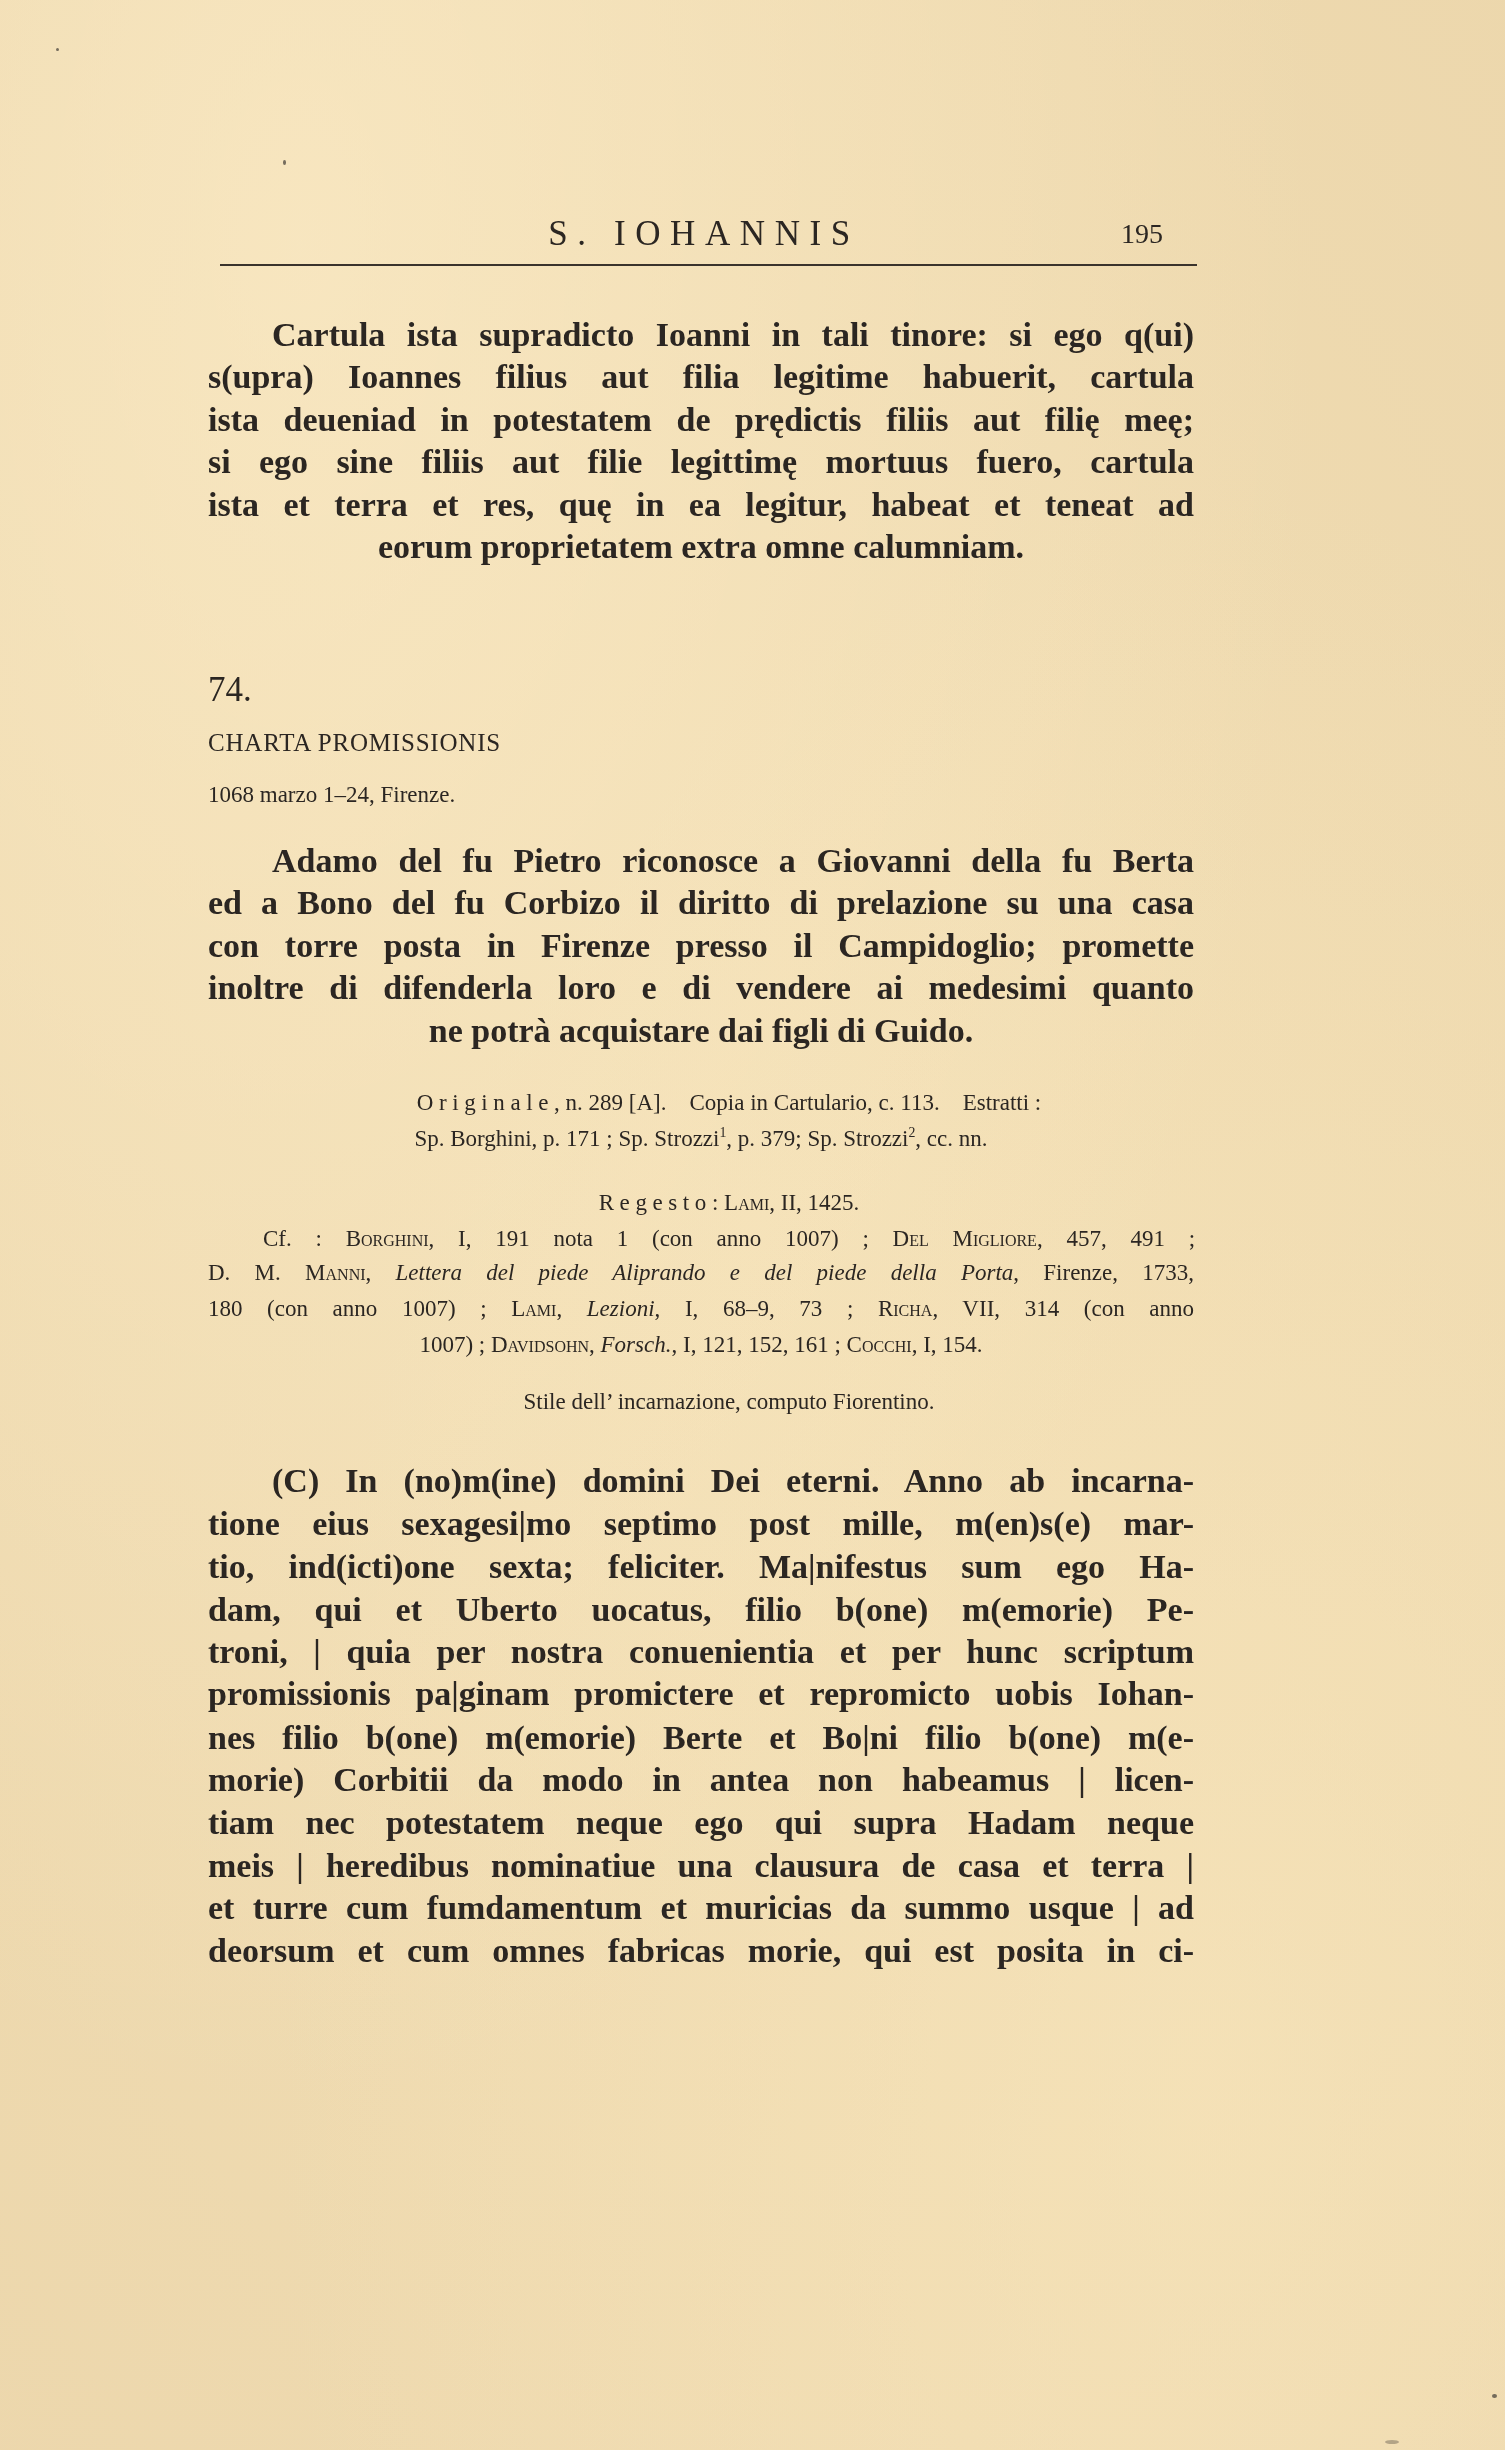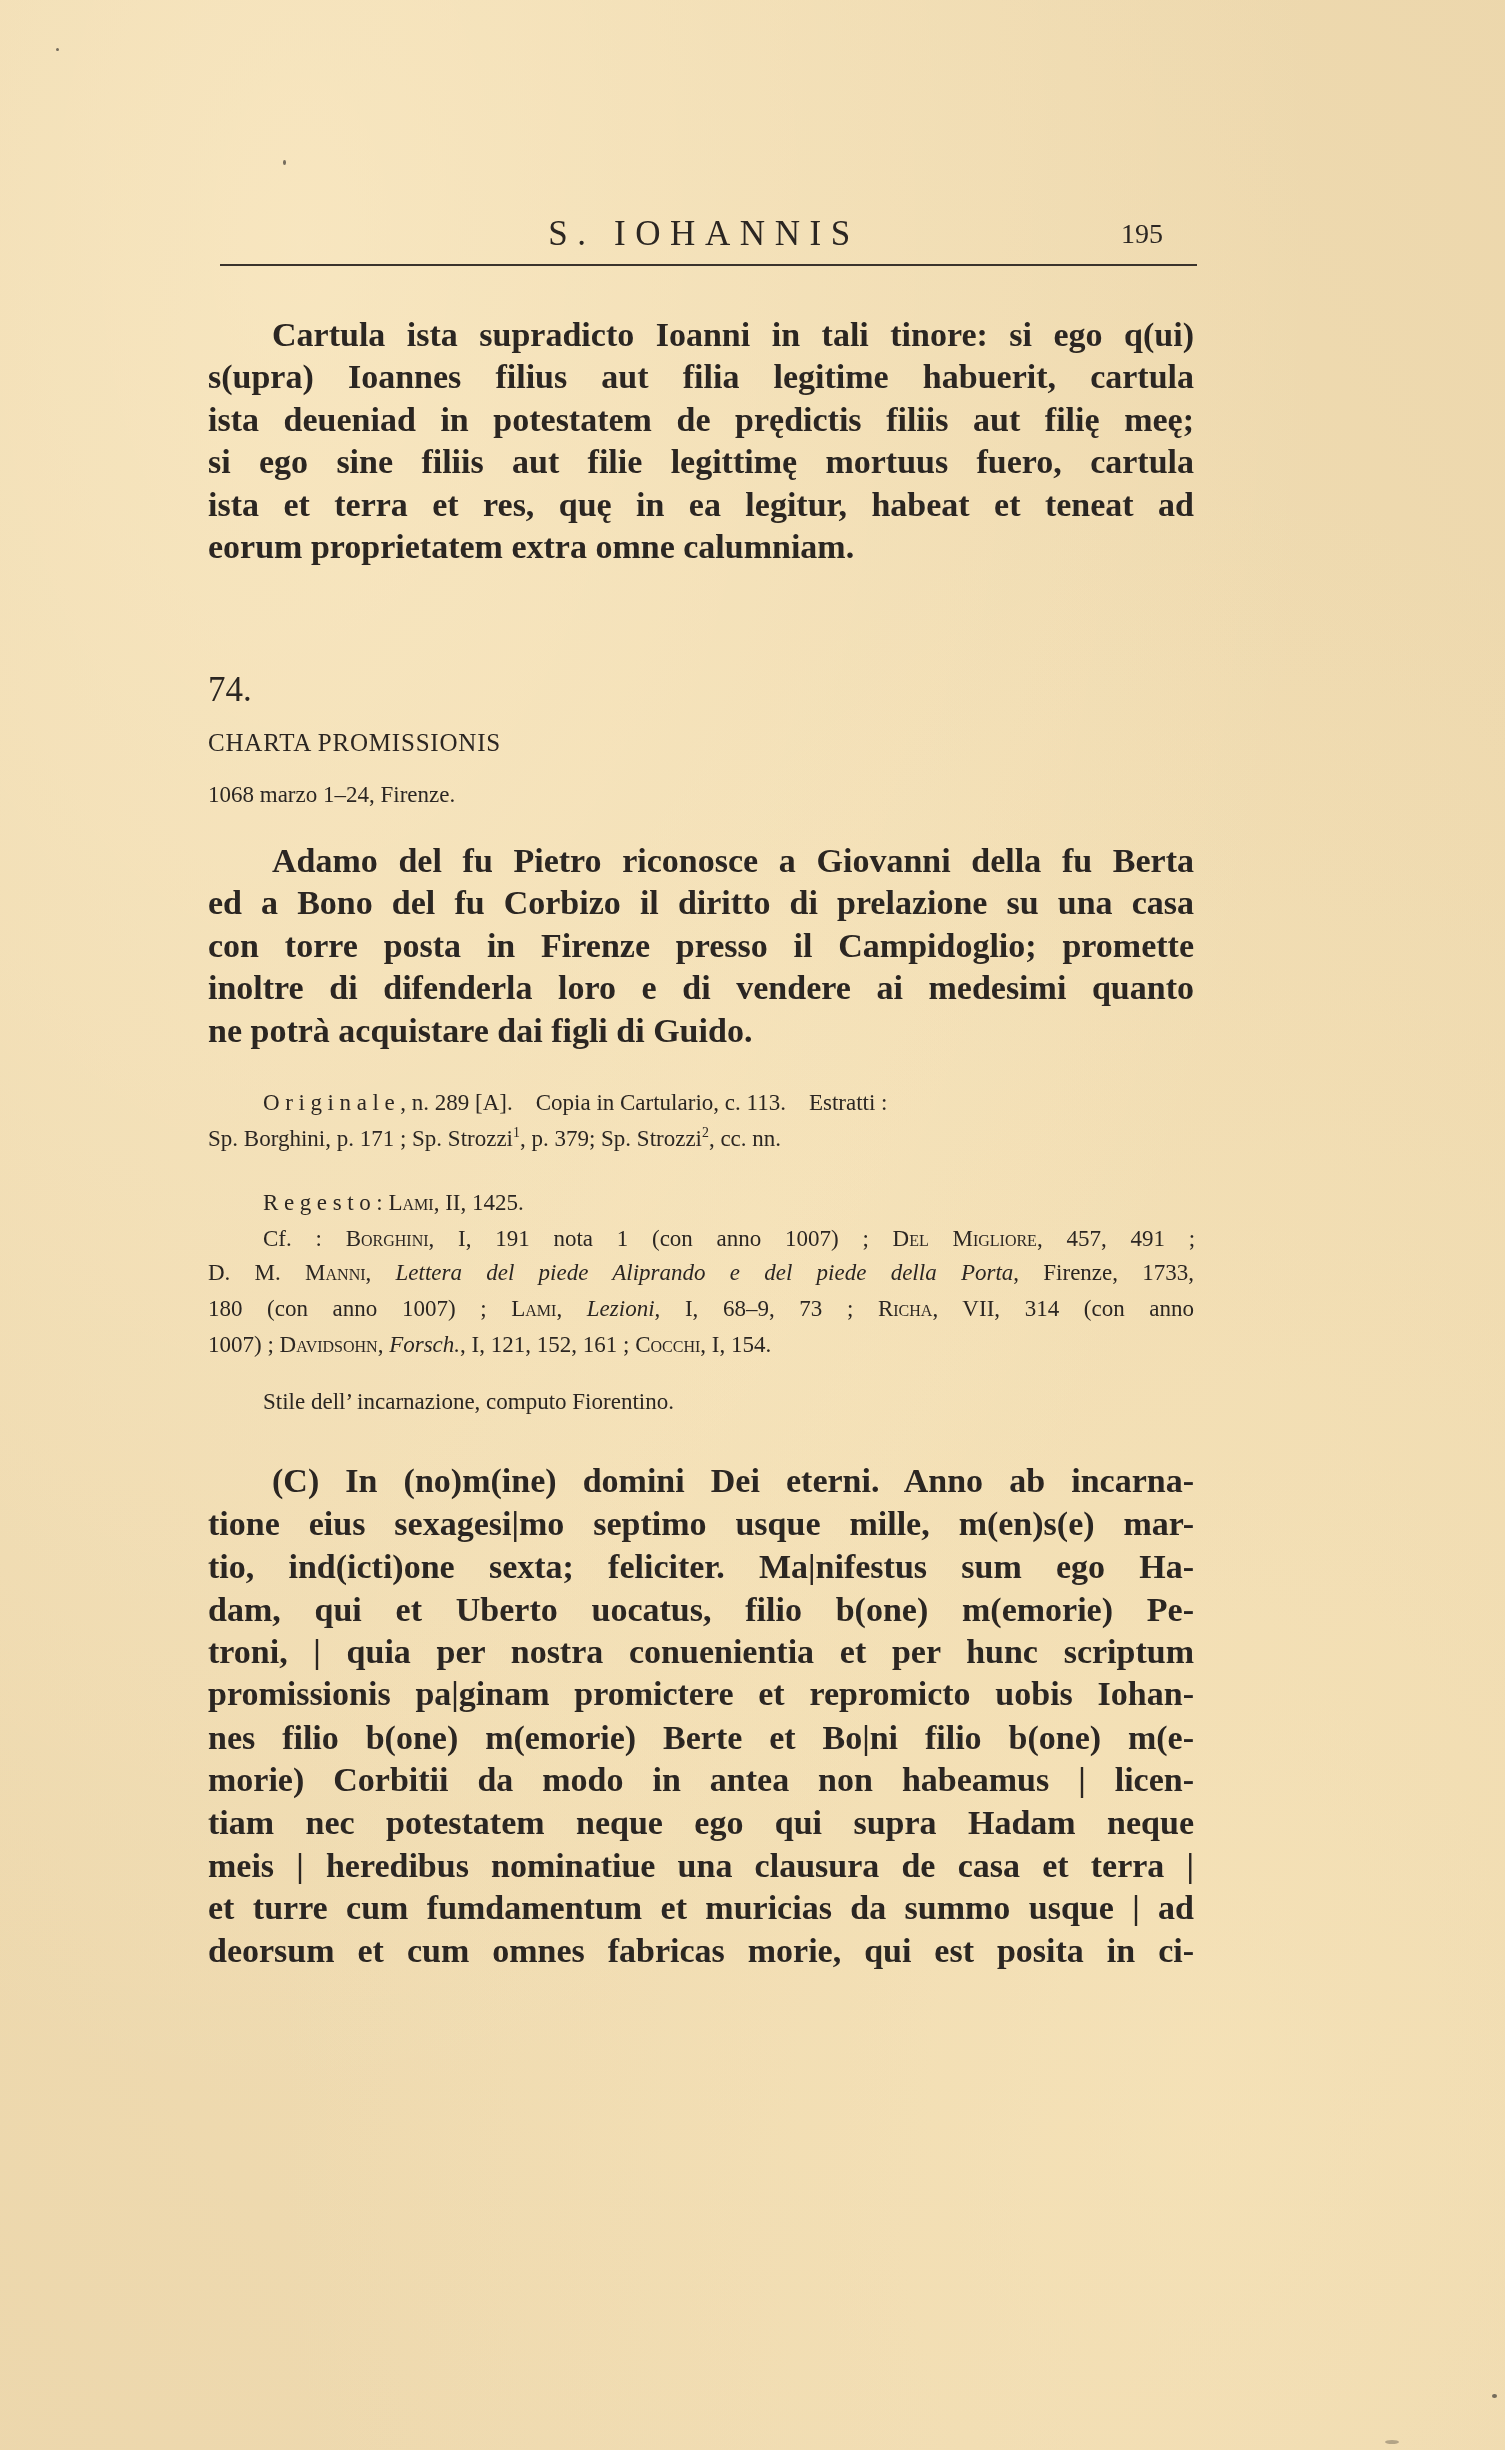--- a/index.html
+++ b/index.html
@@ -21,21 +21,21 @@
   .header-page {
     left:1121px; top:210px; width:77px; 
     font-size:28px; line-height:48px;
   }
   .header-rule {
     left:220px; top:264px; width:977px; height:0;
     border-top:2.4px solid #3a332c;
   }
   .line {
     position:absolute; left:208px; width:986px;
-    white-space:nowrap; overflow:visible;
+    white-space:nowrap; overflow:visible;text-align:center;
   }
   .body { font-size:34px; line-height:42px; height:42px;font-weight:bold; }
   .small { font-size:23px; line-height:35px; height:35px; }
   .just { text-align:justify; text-align-last:justify; }
   .ind1 { left:272px; width:922px; }
   .ind2 { left:263px; width:932px; }
   .center { text-align:left; }
   .doc-number { font-size:35px; line-height:48px; }
   .doc-title { font-size:25px; letter-spacing:0.8px; line-height:35px; }
   .doc-date { font-size:23px; line-height:35px; }
@@ -87,21 +87,21 @@
 
   <div class="line small just" style="top:1291px; white-space:pre;"><span>180 (con anno 1007) ; </span><span class="sc">Lami</span><span>, </span><span class="it">Lezioni</span><span>, I, 68–9, 73 ; </span><span class="sc">Richa</span><span>, VII, 314 (con anno</span></div>
 
   <div class="line small" style="top:1327px; white-space:pre;"><span>1007) ; </span><span class="sc">Davidsohn</span><span>, </span><span class="it">Forsch.</span><span>, I, 121, 152, 161 ; </span><span class="sc">Cocchi</span><span>, I, 154.</span></div>
 </div>
 
 <div class="line small ind2" style="top:1384px">Stile dell’ incarnazione, computo Fiorentino.</div>
 
 <div>
   <div class="line body just ind1" style="top:1460px">(C) In (no)m(ine) domini Dei eterni.  Anno ab incarna-</div>
-  <div class="line body just" style="top:1503px">tione eius sexagesi|mo septimo usque mille, m(en)s(e) mar-</div>
+  <div class="line body just" style="top:1503px">tione eius sexagesi|mo septimo post mille, m(en)s(e) mar-</div>
   <div class="line body just" style="top:1546px">tio, ind(icti)one sexta; feliciter.  Ma|nifestus sum ego Ha-</div>
   <div class="line body just" style="top:1589px">dam, qui et Uberto uocatus, filio b(one) m(emorie) Pe-</div>
   <div class="line body just" style="top:1631px">troni, | quia per nostra conuenientia et per hunc scriptum</div>
   <div class="line body just" style="top:1673px">promissionis pa|ginam promictere et repromicto uobis Iohan-</div>
   <div class="line body just" style="top:1717px">nes filio b(one) m(emorie) Berte et Bo|ni filio b(one) m(e-</div>
   <div class="line body just" style="top:1759px">morie) Corbitii da modo in antea non habeamus | licen-</div>
   <div class="line body just" style="top:1802px">tiam nec potestatem neque ego qui supra Hadam neque</div>
   <div class="line body just" style="top:1845px">meis | heredibus nominatiue una clausura de casa et terra |</div>
   <div class="line body just" style="top:1887px">et turre cum fumdamentum et muricias da summo usque | ad</div>
   <div class="line body just" style="top:1930px">deorsum et cum omnes fabricas morie, qui est posita in ci-</div>

